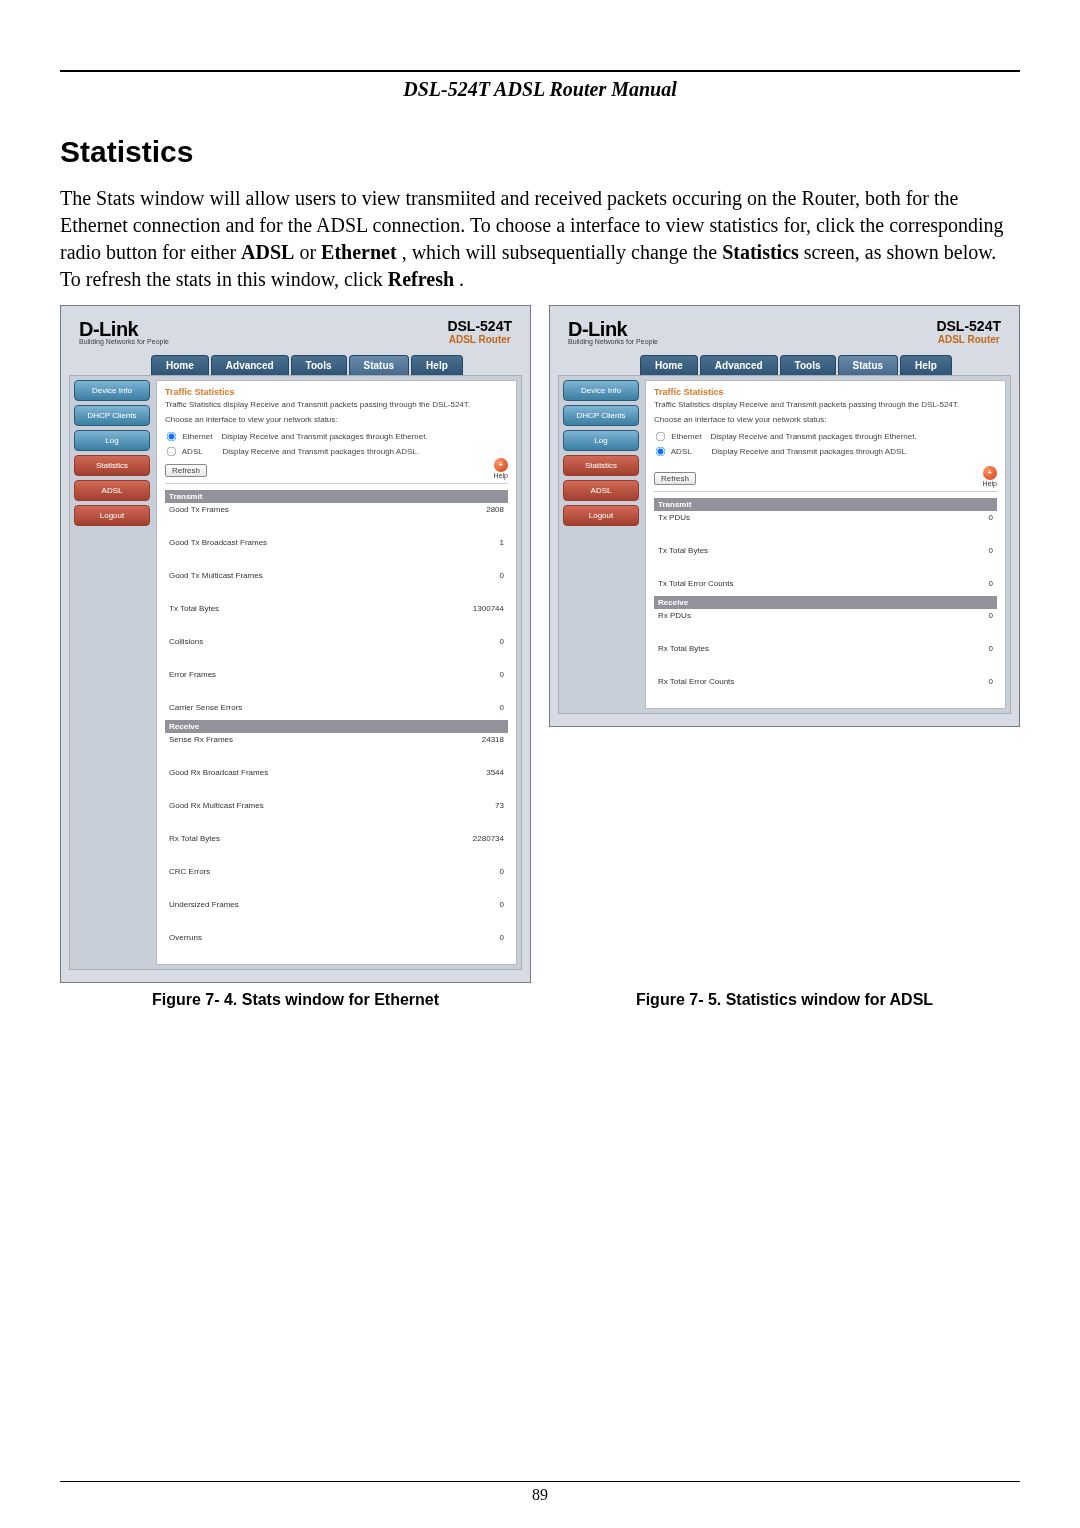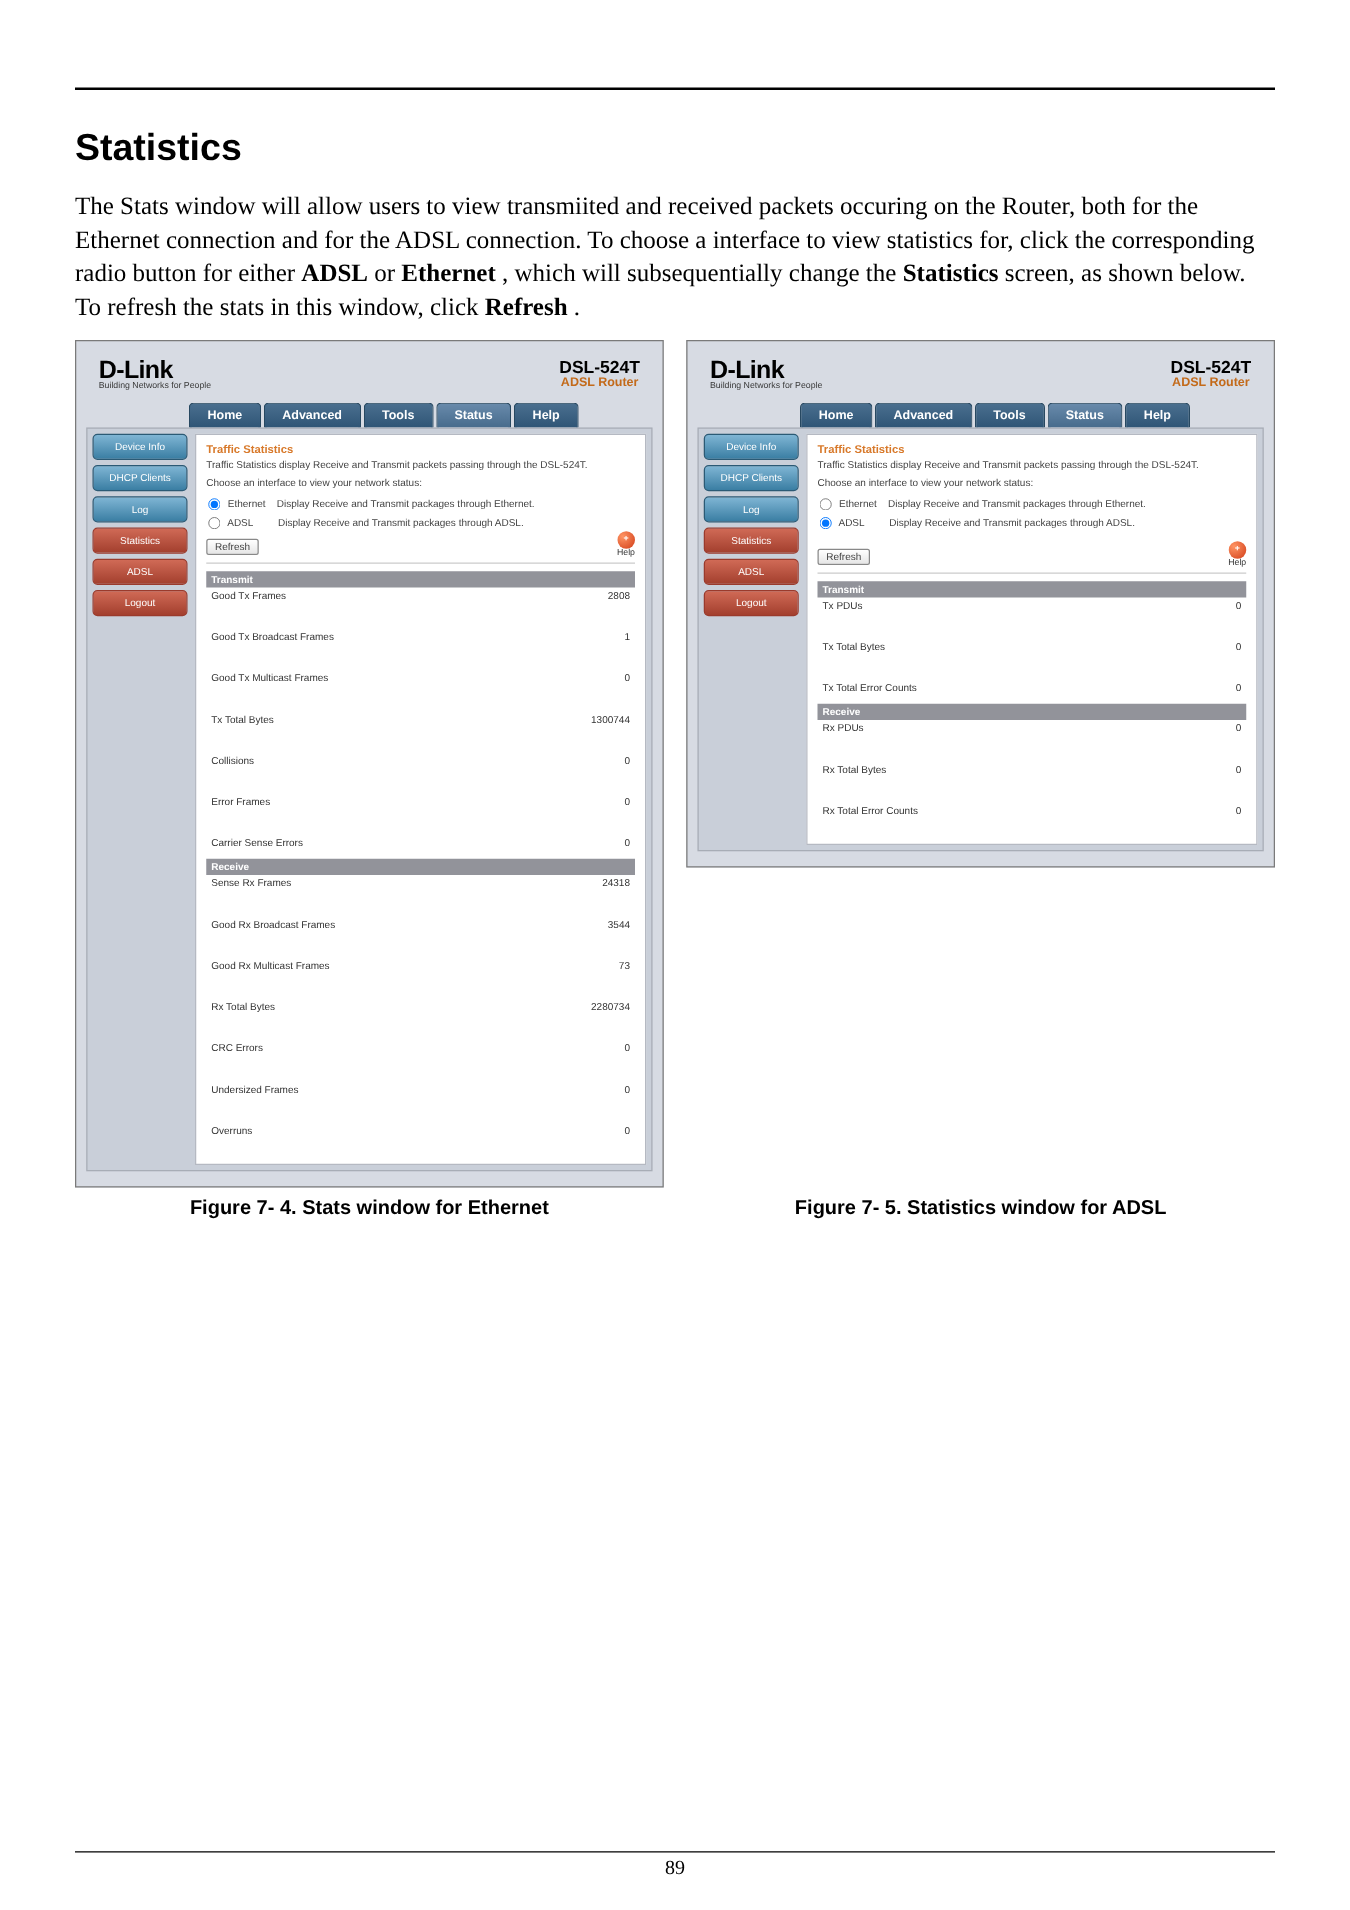--- a/index.html
+++ b/index.html
@@ -228,20 +228,21 @@
     text-align: center;
     font-size: 16px;
   }
 </style>
 </head>
 <body>
 
 <div class="page">
 
   <div class="top-line"></div>
+  <div class="header">DSL-524T ADSL Router Manual</div>
 
   <div class="h1">Statistics</div>
 
   <div class="body-text">
     <span>The Stats window will allow users to view transmiited and received packets occuring on the Router, both for the Ethernet connection and for the ADSL connection. To choose a interface to view statistics for, click the corresponding radio button for either </span>
     <b>ADSL</b>
     <span> or </span>
     <b>Ethernet</b>
     <span>, which will subsequentially change the </span>
     <b>Statistics</b>

